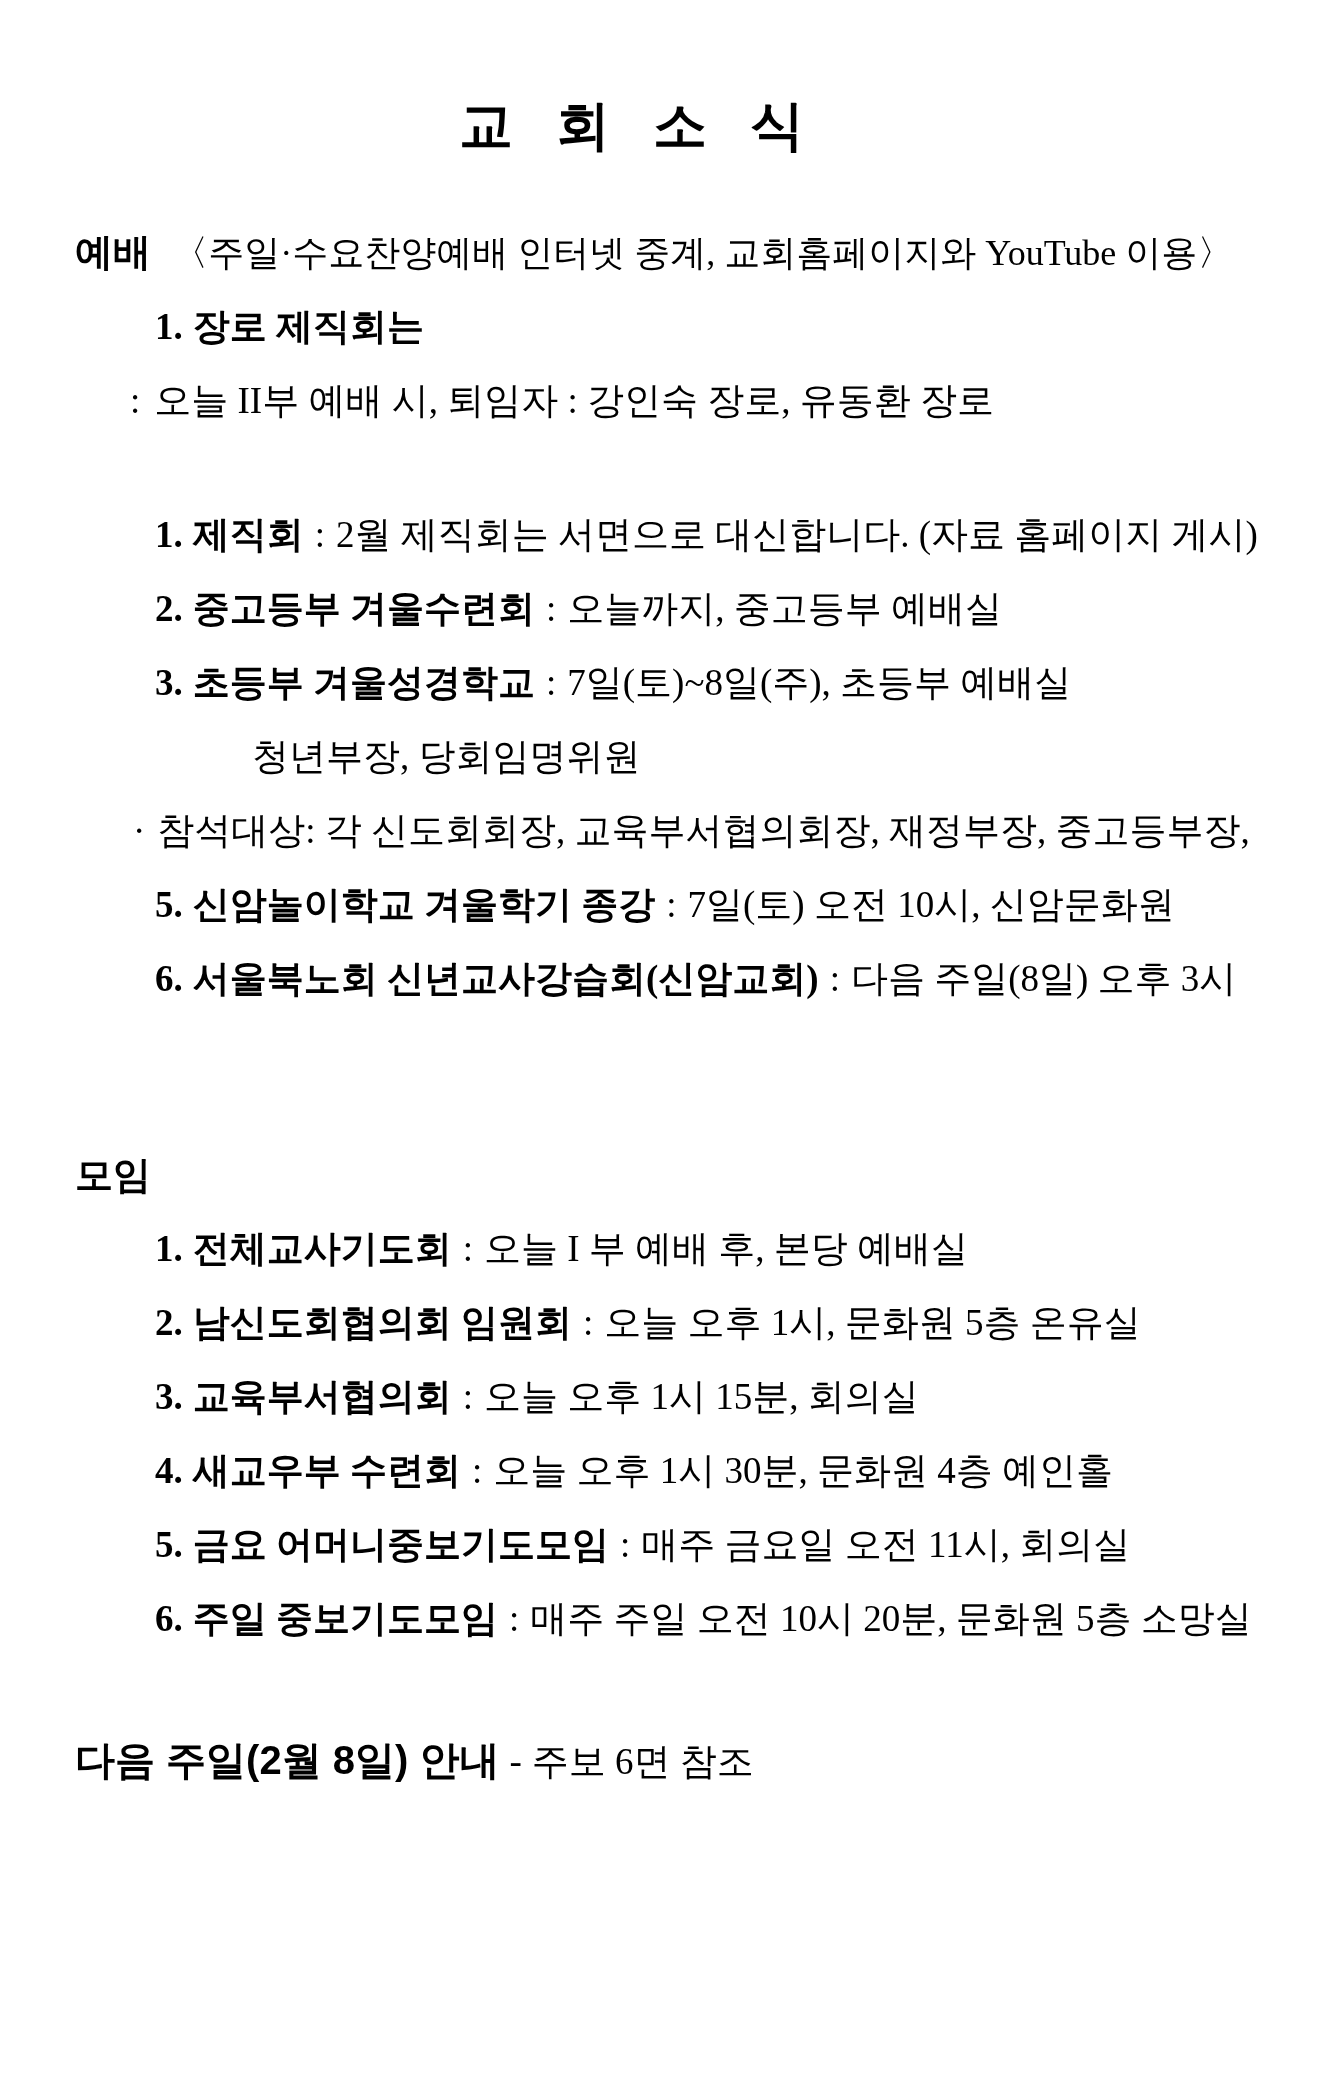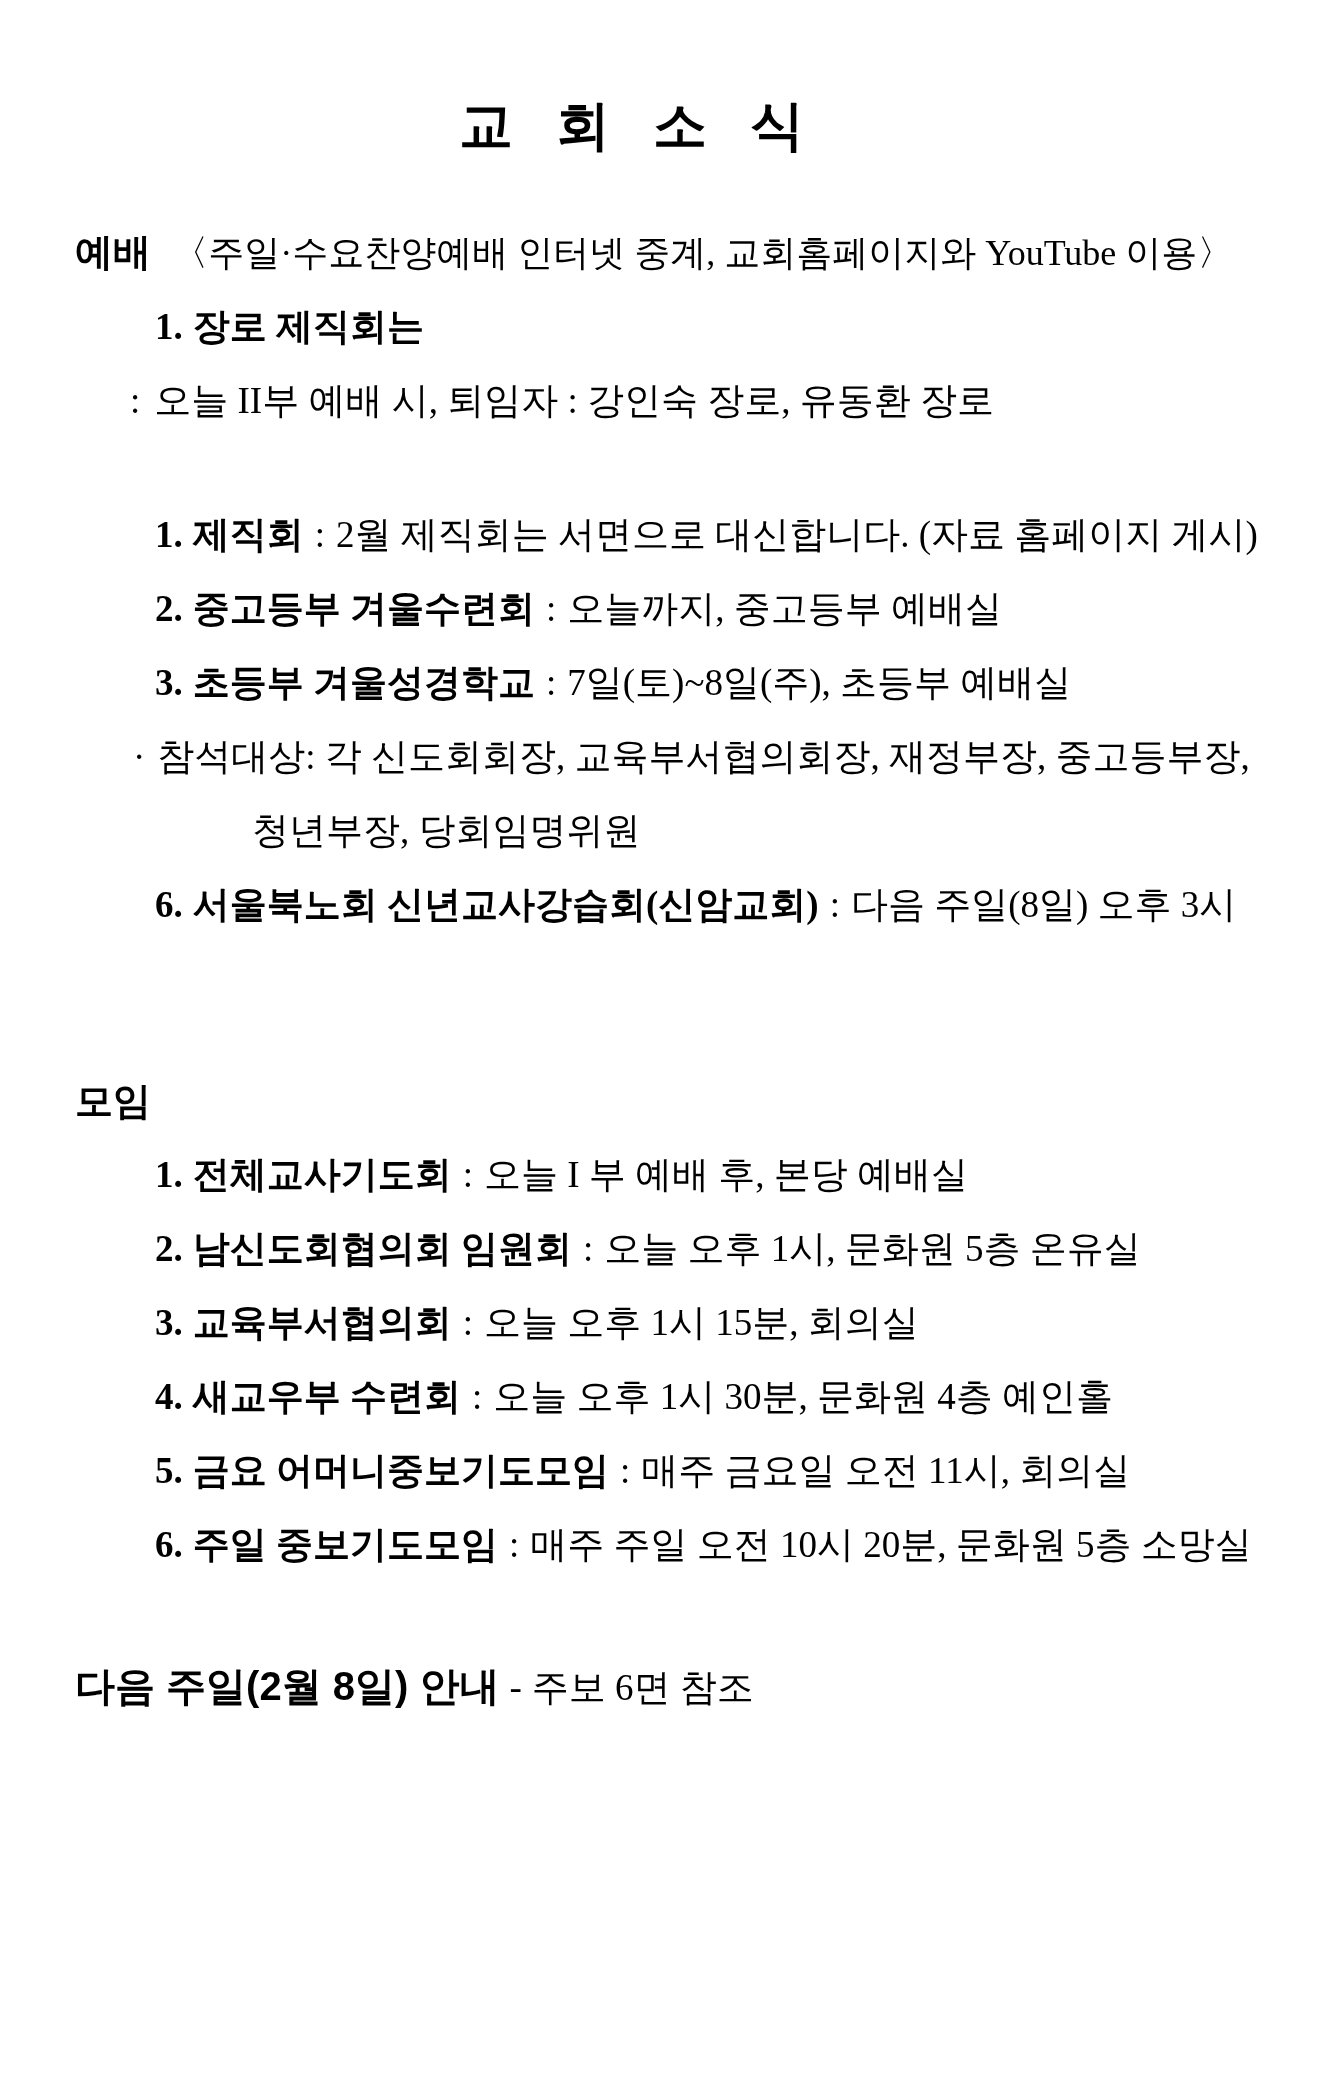--- a/index.html
+++ b/index.html
@@ -79,26 +79,29 @@
 
   <div class="line indent-item">
     <span class="num">1.</span><span class="item-title">제직회</span><span class="sep">:</span><span>2월 제직회는 서면으로 대신합니다. (자료 홈페이지 게시)</span>
   </div>
   <div class="line indent-item">
     <span class="num">2.</span><span class="item-title">중고등부 겨울수련회</span><span class="sep">:</span><span>오늘까지, 중고등부 예배실</span>
   </div>
   <div class="line indent-item">
     <span class="num">3.</span><span class="item-title">초등부 겨울성경학교</span><span class="sep">:</span><span>7일(토)~8일(주), 초등부 예배실</span>
   </div>
+  <div class="line indent-att2">
+    <span>청년부장, 당회임명위원</span>
+  </div>
   <div class="line indent-att">
     <span class="bullet">·</span><span>참석대상:</span>
     <span>각 신도회회장, 교육부서협의회장, 재정부장, 중고등부장,</span>
   </div>
-  <div class="line indent-att2">
-    <span>청년부장, 당회임명위원</span>
+  <div class="line indent-item">
+    <span class="num">5.</span><span class="item-title">신암놀이학교 겨울학기 종강</span><span class="sep">:</span><span>7일(토) 오전 10시, 신암문화원</span>
   </div>
   <div class="line indent-item">
     <span class="num">6.</span><span class="item-title">서울북노회 신년교사강습회(신암교회)</span><span class="sep">:</span><span>다음 주일(8일) 오후 3시</span>
   </div>
 
   <div class="gap-b"></div>
 
   <div class="line sect-head">모임</div>
 
   <div class="line indent-item">

